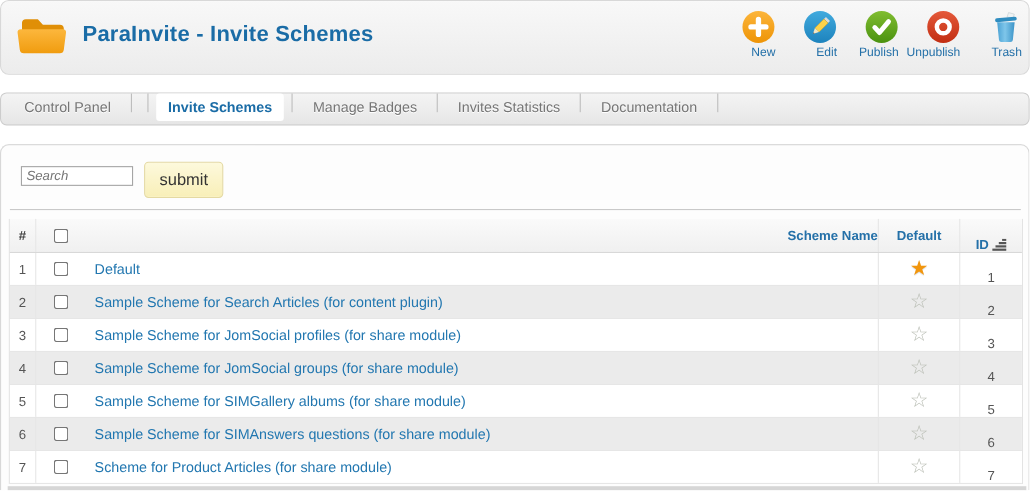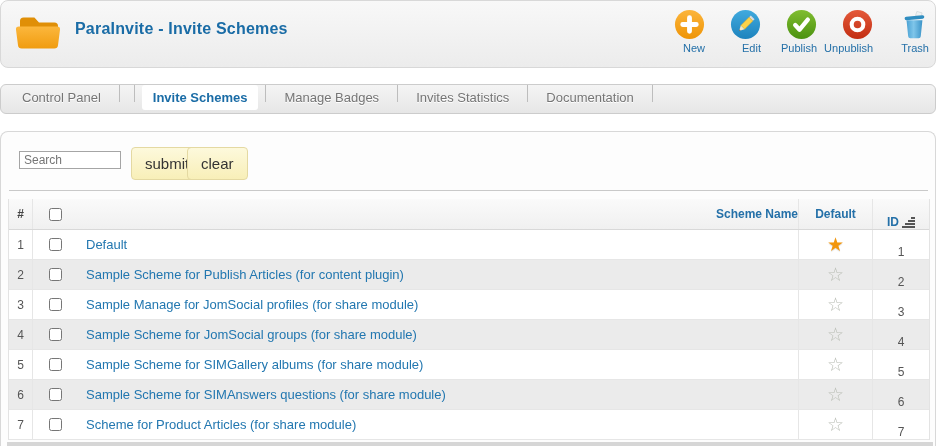--- a/index.html
+++ b/index.html
@@ -8,21 +8,21 @@
 
   
   .header-panel {
     position:absolute; top:0; left:0; width:936px; height:68px;
     border:1px solid #d8d8d8; border-radius:8px;
     background:linear-gradient(#f8f8f8,#ececec);
   }
   .folder-icon { position:absolute; left:13px; top:8px; width:48px; height:44px; }
   .page-title {
     position:absolute; left:74px; top:19px;
-    font-size:16px; font-weight:bold; color:#1a6ca6; letter-spacing:0.2px;
+    font-size:20px; font-weight:bold; color:#1a6ca6; letter-spacing:0.2px;
   }
 
   
   .toolbar { position:absolute; top:6px; right:6px; display:flex; }
   .tb-btn {
     display:flex; flex-direction:column; align-items:flex-end;
     width:56px; cursor:pointer; padding-top:2px;
   }
   .tb-btn svg { width:31px; height:31px; }
   .tb-label { font-size:11px; color:#2470a8; margin-top:2px; white-space:nowrap; }
@@ -47,20 +47,21 @@
   
   .main-panel {
     position:absolute; top:131px; left:0; width:936px; height:315px;
     border:1px solid #d8d8d8; border-bottom:none; border-radius:8px 8px 0 0;
     background:#fdfdfd;
   }
   .search-input {
     position:absolute; left:18px; top:19px; width:102px; height:18px;
     border:1px solid #a5a5a5; font-size:12px; padding:1px 4px; color:#444;
     font-family:"Liberation Sans", sans-serif;
+    font-style:italic;
   }
   .filter-btn {
     position:absolute; top:15px; height:33px; padding:0 13px;
     font-size:15px; color:#333;
     background:linear-gradient(#fdf9dc,#f8efb8);
     border:1px solid #e4d9a2; border-radius:4px; cursor:pointer;
     font-family:"Liberation Sans", sans-serif;
   }
   .submit-btn { left:130px; }
   .clear-btn { left:186px; }
@@ -216,21 +217,20 @@
     <span class="tab-sep"></span>
     <span class="tab">Invites Statistics</span>
     <span class="tab-sep"></span>
     <span class="tab">Documentation</span>
     <span class="tab-sep"></span>
   </div>
 
   <div class="main-panel">
     <input class="search-input" type="text" placeholder="Search" style="">
     <button class="filter-btn submit-btn">submit</button>
-    <button class="filter-btn clear-btn">clear</button>
     <div class="search-divider"></div>
 
     <div class="schemes-table">
 
       <div class="t-row t-head">
         <div class="c-idx">#</div>
         <div class="c-cb">
           <input type="checkbox" style="">
         </div>
         <div class="c-name">
@@ -263,35 +263,35 @@
           </div>
         <div class="c-id">1</div>
       </div>
 
       <div class="t-row even">
         <div class="c-idx">2</div>
         <div class="c-cb">
             <input type="checkbox" style="">
           </div>
         <div class="c-name">
-            <a class="row-link">Sample Scheme for Publish Articles (for content plugin)</a>
+            <a class="row-link">Sample Scheme for Search Articles (for content plugin)</a>
           </div>
         <div class="c-def">
             <span class="star star-outline">☆</span>
           </div>
         <div class="c-id">2</div>
       </div>
 
       <div class="t-row">
         <div class="c-idx">3</div>
         <div class="c-cb">
             <input type="checkbox" style="">
           </div>
         <div class="c-name">
-            <a class="row-link">Sample Manage for JomSocial profiles (for share module)</a>
+            <a class="row-link">Sample Scheme for JomSocial profiles (for share module)</a>
           </div>
         <div class="c-def">
             <span class="star star-outline">☆</span>
           </div>
         <div class="c-id">3</div>
       </div>
 
       <div class="t-row even">
         <div class="c-idx">4</div>
         <div class="c-cb">

